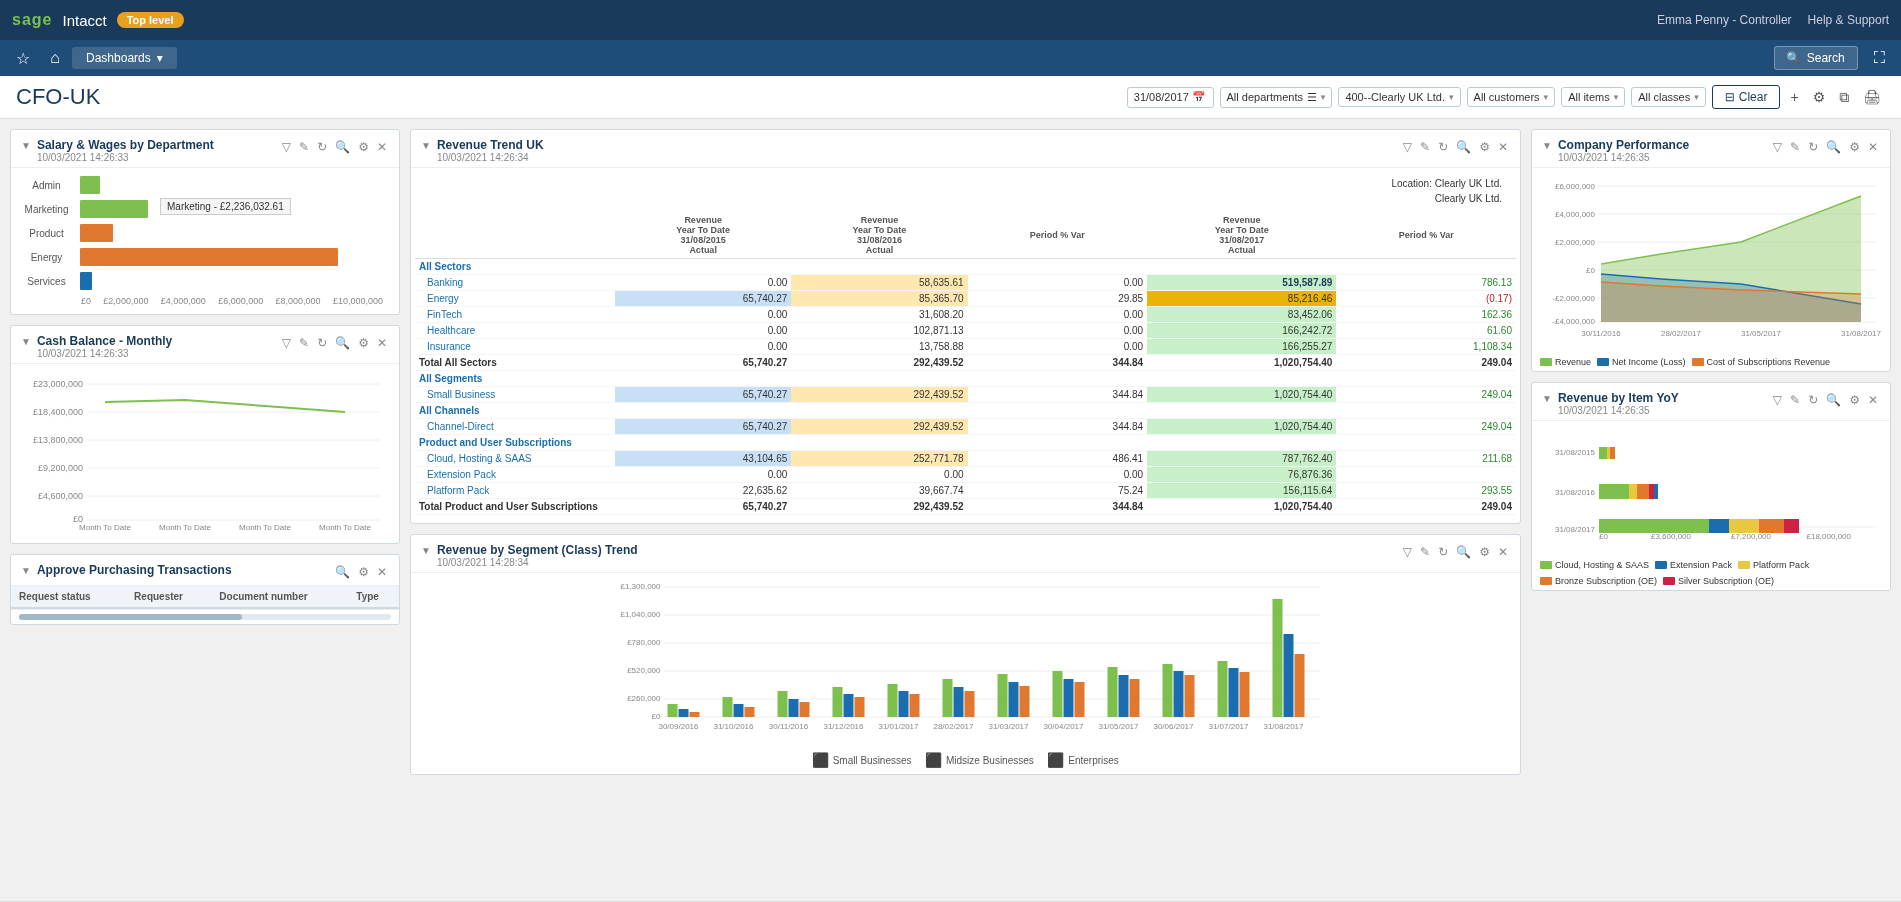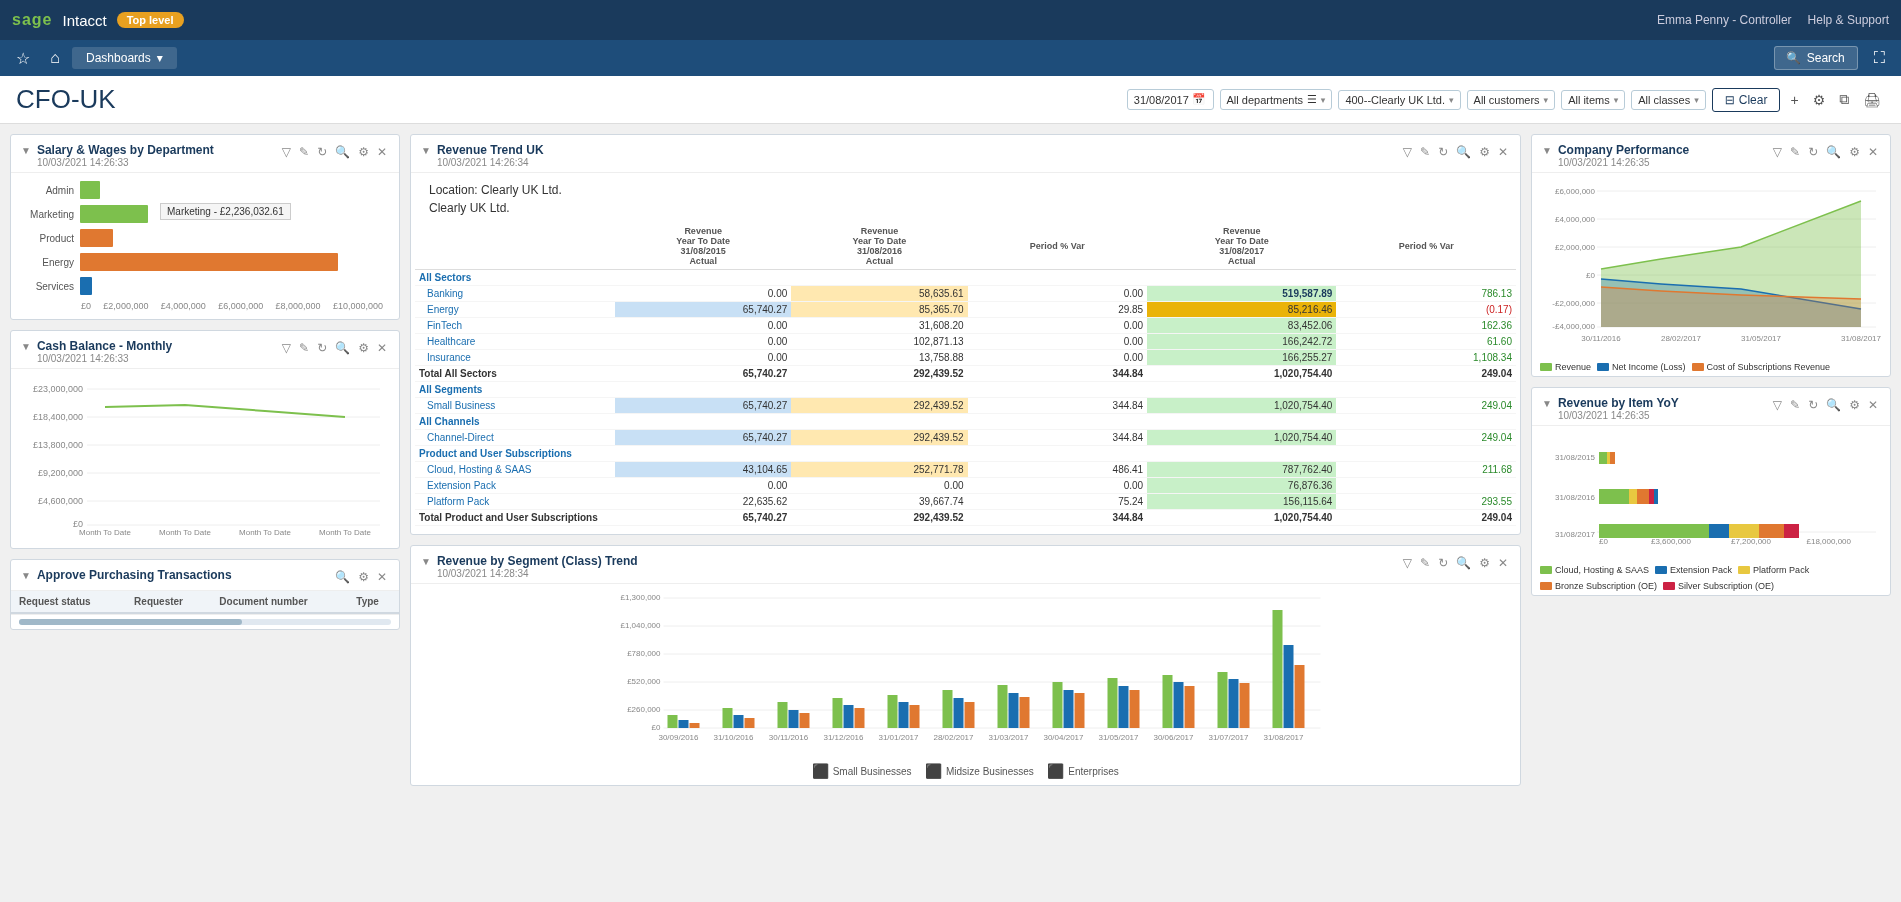--- a/index.html
+++ b/index.html
@@ -74,21 +74,21 @@
 
     
     .page-header {
       background: white;
       border-bottom: 1px solid #ddd;
       padding: 8px 16px;
       display: flex;
       align-items: center;
       gap: 12px;
     }
-    .page-title { font-size: 26px; font-weight: 300; color: #1a3a5c; flex-shrink: 0; }
+    .page-title { font-size: 22px; font-weight: 300; color: #1a3a5c; flex-shrink: 0; }
     .filter-bar { display: flex; align-items: center; gap: 6px; margin-left: auto; }
     .clear-btn {
       border: 1px solid #1a3a5c;
       background: white;
       color: #1a3a5c;
       border-radius: 3px;
       padding: 4px 12px;
       cursor: pointer;
       font-size: 12px;
       display: flex; align-items: center; gap: 4px;
@@ -133,21 +133,21 @@
     .widget-actions { display: flex; gap: 4px; align-items: center; }
     .widget-action-btn { background: none; border: none; cursor: pointer; color: #888; font-size: 12px; padding: 2px; }
 
     .left-col { display: flex; flex-direction: column; gap: 10px; }
     .middle-col { display: flex; flex-direction: column; gap: 10px; }
     .right-col { display: flex; flex-direction: column; gap: 10px; }
 
     
     .chart-area { padding: 8px; }
     .bar-row { display: flex; align-items: center; margin-bottom: 6px; gap: 6px; }
-    .bar-label { width: 55px; font-size: 10px; text-align: right; color: #555; flex-shrink: 0; }
+    .bar-label { width: 55px; font-size: 10px; text-align: center; color: #555; flex-shrink: 0; }
     .bar-bg { flex: 1; height: 18px; position: relative; }
     .bar-fill { height: 100%; border-radius: 1px; }
     .bar-tooltip {
       position: absolute;
       background: #f5f5f5;
       border: 1px solid #ccc;
       padding: 2px 6px;
       font-size: 10px;
       top: -2px;
       left: 80px;
@@ -159,21 +159,21 @@
     
     .rev-table { width: 100%; border-collapse: collapse; font-size: 10px; }
     .rev-table th { text-align: center; padding: 3px 4px; color: #555; border-bottom: 1px solid #ddd; font-size: 9px; }
     .rev-table td { padding: 2px 4px; font-size: 10px; border-bottom: 1px solid #f5f5f5; }
     .rev-table .section-header { color: #1a6eb0; font-weight: 600; }
     .cell-blue { background: #c8e0f5; text-align: right; }
     .cell-yellow { background: #ffe8b0; text-align: right; }
     .cell-green { background: #c8f0c8; text-align: right; }
     .cell-red { background: #eab308; text-align: right; }
     .cell-num { text-align: right; }
-    .location-header { font-size: 12px; color: #333; margin: 4px 8px; font-weight: 500; }
+    .location-header { font-size: 10px; color: #333; margin: 4px 8px; font-weight: 500; text-align: right; }
 
     
     .approve-table { width: 100%; border-collapse: collapse; font-size: 10px; }
     .approve-table th { background: #f0f4f8; padding: 5px 8px; text-align: left; font-weight: 600; color: #555; border-bottom: 2px solid #d0d8e0; }
 
     
     .h-scroll { overflow-x: auto; }
     .h-scroll::-webkit-scrollbar { height: 6px; }
     .h-scroll::-webkit-scrollbar-track { background: #f0f0f0; }
     .h-scroll::-webkit-scrollbar-thumb { background: #c0c8d0; border-radius: 3px; }

